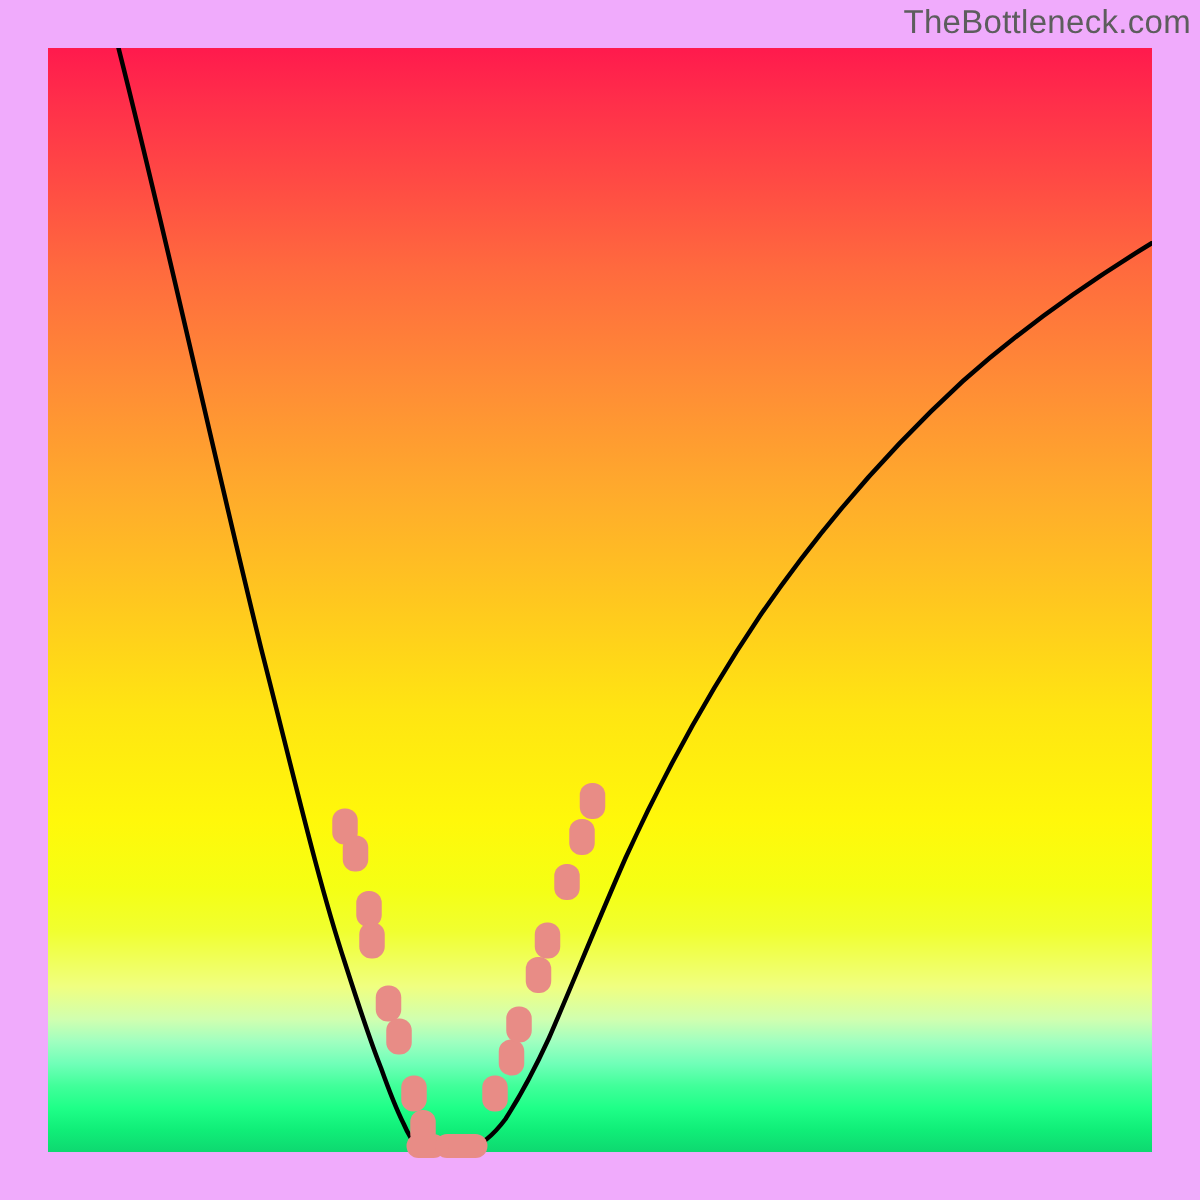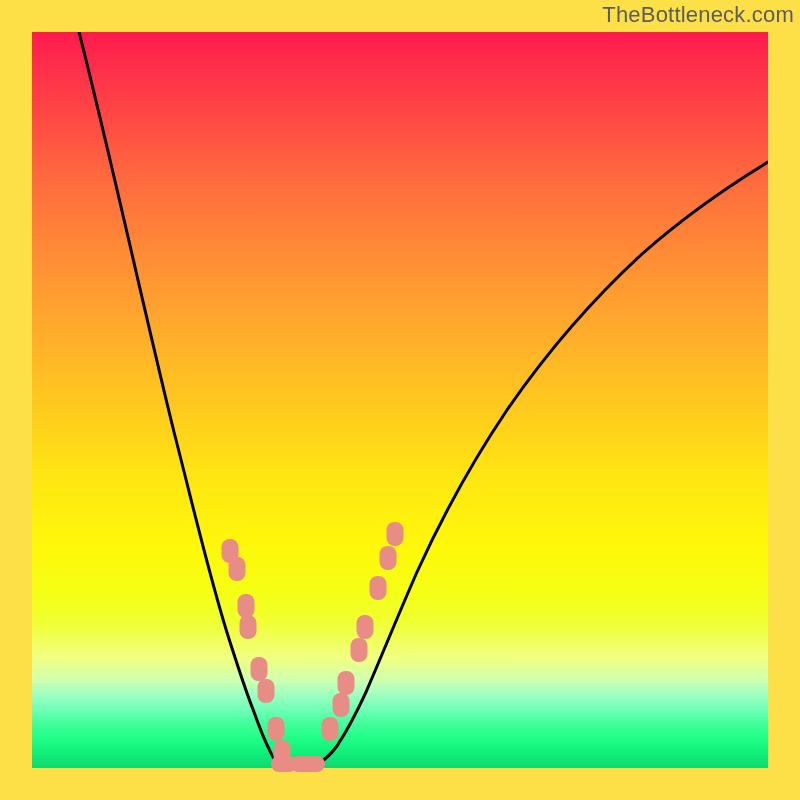--- a/index.html
+++ b/index.html
@@ -7,21 +7,21 @@
     padding: 0;
     width: 800px;
     height: 800px;
     background: #000000;
     overflow: hidden;
   }
   .container {
     position: relative;
     width: 800px;
     height: 800px;
-    background: #fde047;
+    background: #f0abfc;
   }
   .plot-area {
     position: absolute;
     left: 32px;
     top: 32px;
     width: 736px;
     height: 736px;
     background: linear-gradient(to bottom,
       #ff1a4d 0%,
       #ff2f4a 5%,

